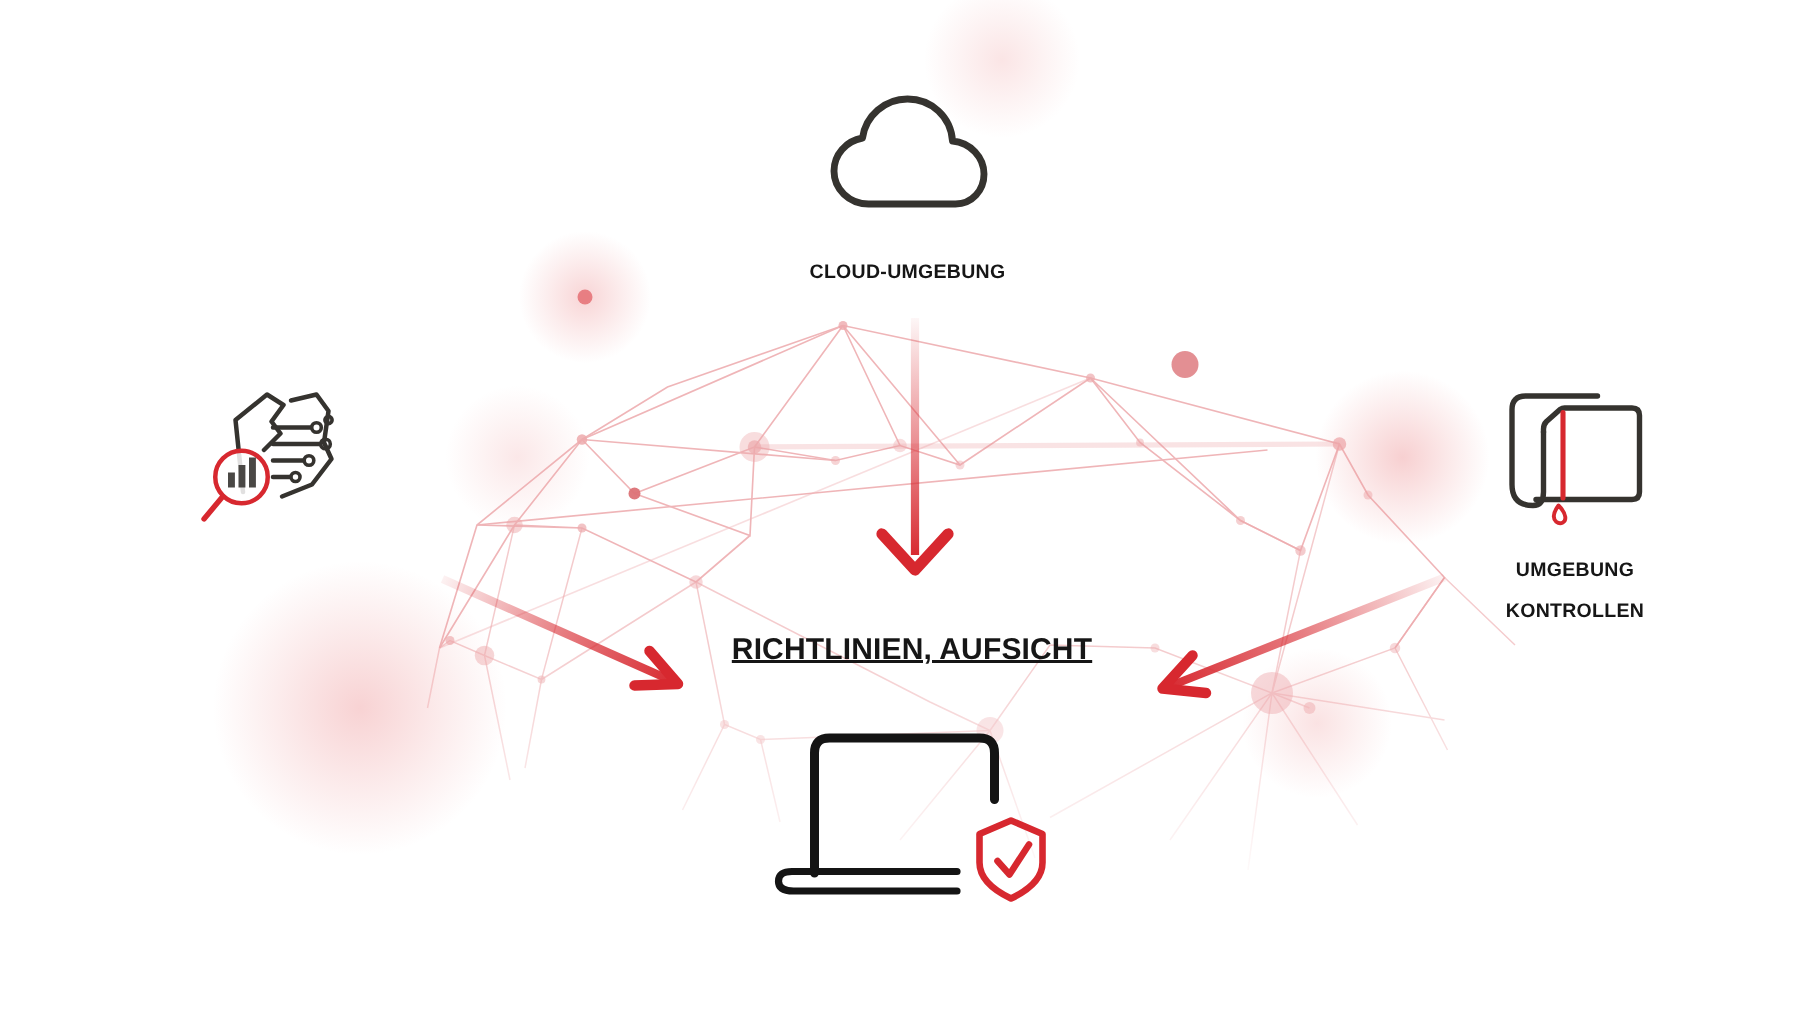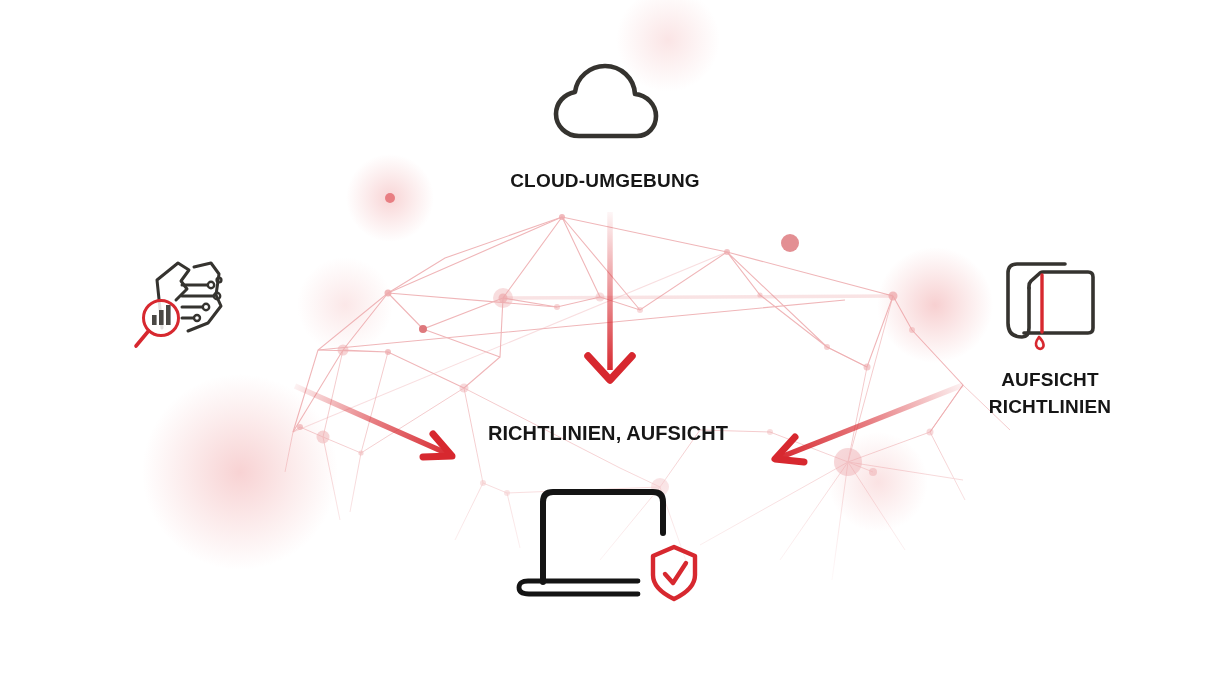--- a/index.html
+++ b/index.html
@@ -6,22 +6,22 @@
   .stage{
     position:relative;width:1212px;height:676px;overflow:hidden;
     background:#ffffff;font-family:"Liberation Sans",sans-serif;
   }
   .stage svg{display:block;}
   .abs{position:absolute;}
   .label{
     position:absolute;text-align:center;color:#161616;font-weight:700;
     line-height:27px;letter-spacing:0.2px;
   }
-  .label-side{font-size:19px;}
-  .label-center{font-size:20px;letter-spacing:0.1px;}
+  .label-side{font-size:13px;}
+  .label-center{font-size:20px;letter-spacing:0.1px;text-decoration:underline;}
   .nowrap{white-space:nowrap;}
 </style>
 </head>
 <body>
 
 <div class="stage">
 
   <svg class="abs" style="left:0;top:0" width="1212" height="676" viewBox="0 0 1212 676">
     <defs>
       <radialGradient id="halo">
@@ -185,21 +185,21 @@
     <g fill="none" stroke="#d7282f" stroke-width="4.4" stroke-linecap="round" stroke-linejoin="round">
       <path d="M158,61 L179,70 V89 Q179,103 158,113 Q137,103 137,89 V70 Z"></path>
       <path d="M149,88 L157,97 L170,77"></path>
     </g>
   </svg>
 
   <div class="label label-side nowrap" style="left:455px;top:167px;width:300px">CLOUD-UMGEBUNG</div>
 
 
   <div class="label label-side" style="left:930px;top:366px;width:240px">
-    <div class="nowrap">AUFSICHT</div>
-    <div class="nowrap">RICHTLINIEN</div>
+    <div class="nowrap">UMGEBUNG</div>
+    <div class="nowrap">KONTROLLEN</div>
   </div>
 
   <div class="label label-center" style="left:427px;top:420px;width:362px">
     <div class="nowrap">RICHTLINIEN, AUFSICHT</div>
   </div>
 
 </div>
 
 </body></html>

